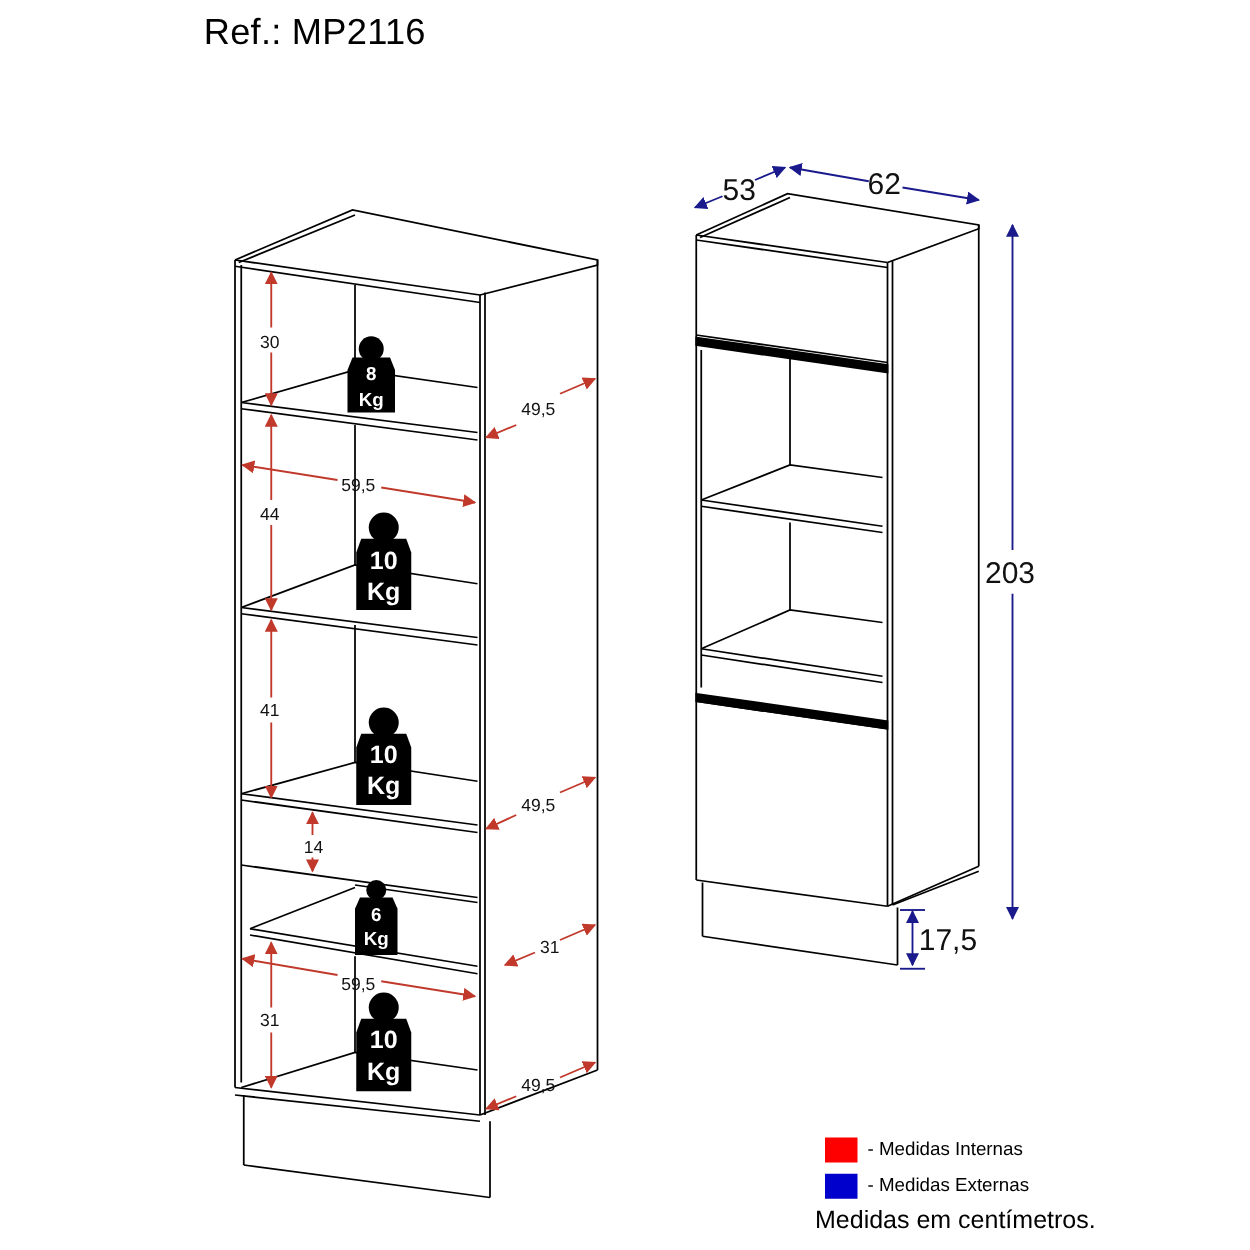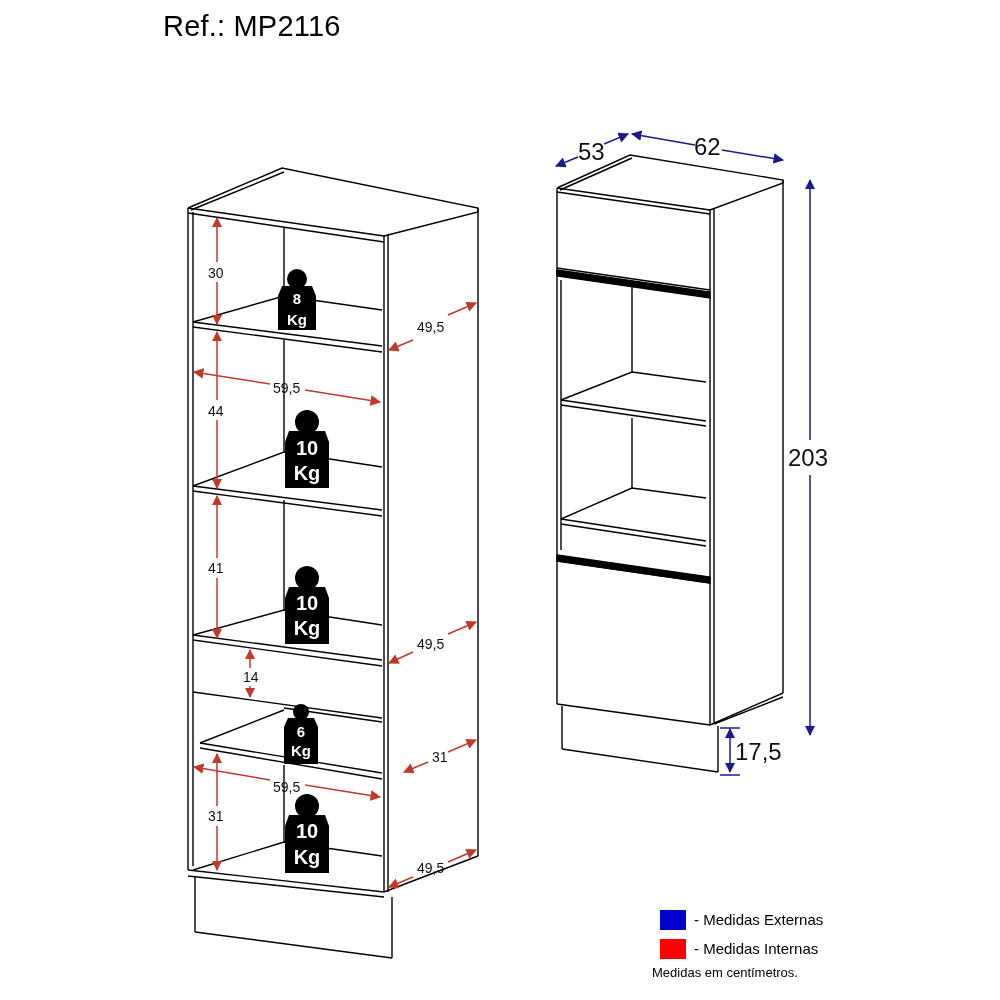--- a/index.html
+++ b/index.html
@@ -6,21 +6,21 @@
   body { width:1000px; height:1000px; position:relative; overflow:hidden;
          font-family:"Liberation Sans", sans-serif; color:#000; }
   .ref { position:absolute; left:163px; top:10px; font-size:29px; letter-spacing:0.2px;text-align:right; }
   svg.drawing { position:absolute; left:0; top:0; width:1000px; height:1000px; }
   .dim-text { font-family:"Liberation Sans", sans-serif; font-size:14px; fill:#111; }
   .dim-text-lg { font-family:"Liberation Sans", sans-serif; font-size:24px; fill:#111; }
   .weight-text { font-family:"Liberation Sans", sans-serif; font-weight:bold; fill:#fff; text-anchor:middle; }
   .legend { position:absolute; left:660px; top:905px; font-size:15px; }
   .legend-row { display:flex; align-items:center; height:29px; }
   .swatch { width:26px; height:20px; margin-right:8px; }
-  .legend-note { position:absolute; left:652px; top:965px; font-size:13px; }
+  .legend-note { position:absolute; left:652px; top:965px; font-size:20px; }
 </style>
 </head>
 <body>
 
 <div class="ref">Ref.: MP2116</div>
 
 <svg class="drawing" viewBox="0 0 1000 1000">
   <defs>
     <marker id="ar" viewBox="0 0 10 10" refX="9" refY="5" markerWidth="7" markerHeight="7" orient="auto-start-reverse">
       <path d="M0,0 L10,5 L0,10 z" fill="#c0392b"></path>
@@ -197,21 +197,21 @@
   <g>
     <text class="dim-text-lg" x="578" y="160">53</text>
     <text class="dim-text-lg" x="694" y="155">62</text>
     <text class="dim-text-lg" x="788" y="466">203</text>
     <text class="dim-text-lg" x="735" y="760">17,5</text>
   </g>
 </svg>
 
 <div class="legend">
   <div class="legend-row">
+    <div class="swatch" style="background:#ff0000"></div>
+    <span>- Medidas Internas</span>
+  </div>
+  <div class="legend-row">
     <div class="swatch" style="background:#0000cc"></div>
     <span>- Medidas Externas</span>
   </div>
-  <div class="legend-row">
-    <div class="swatch" style="background:#ff0000"></div>
-    <span>- Medidas Internas</span>
-  </div>
 </div>
 <div class="legend-note">Medidas em centímetros.</div>
 
 </body></html>

